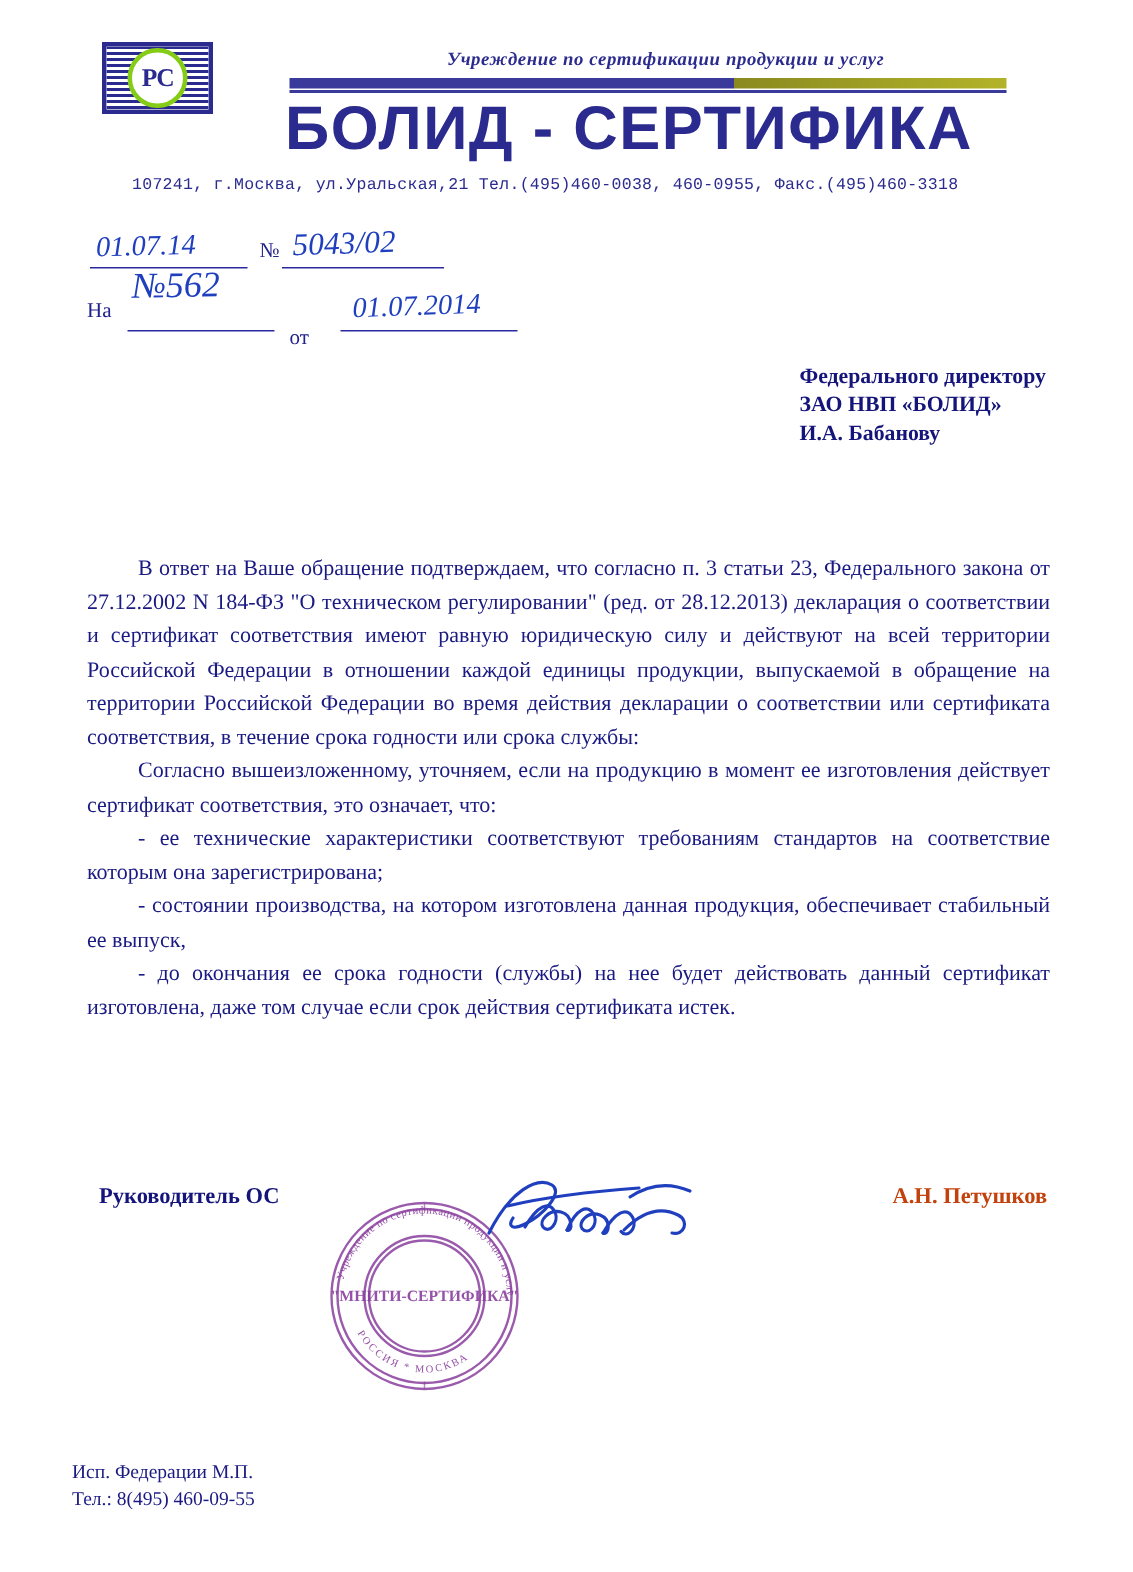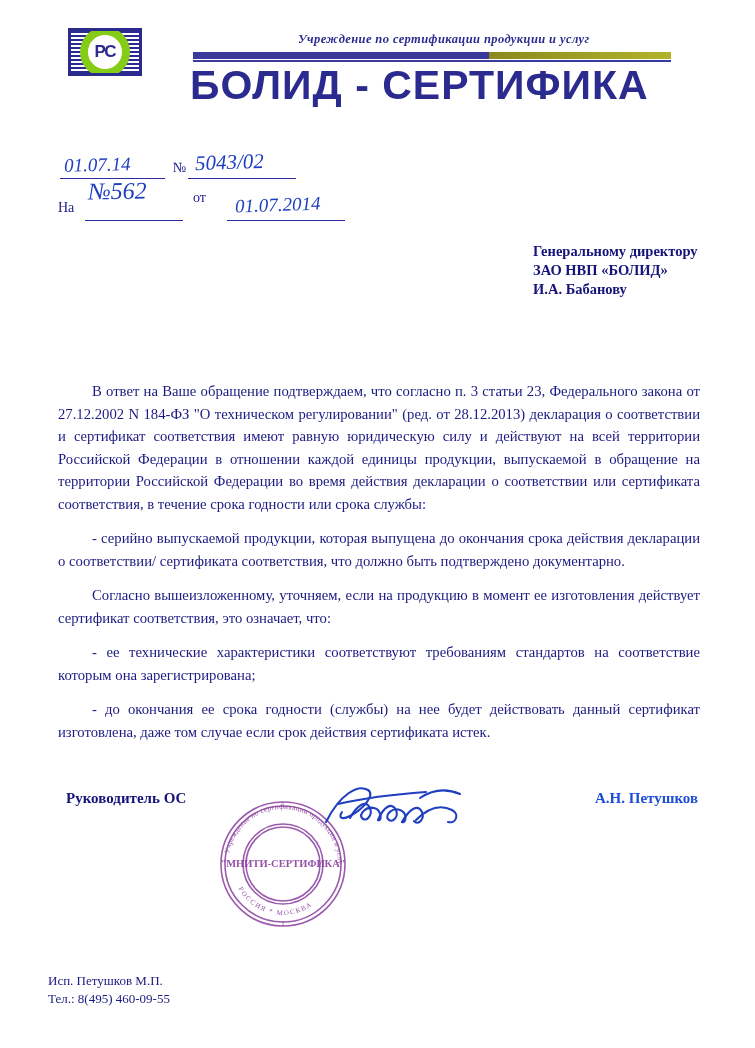--- a/index.html
+++ b/index.html
@@ -53,25 +53,25 @@
   }
   .logo-circle {
     position: absolute;
     left: 50%;
     top: 50%;
     transform: translate(-50%, -50%);
     width: 34px;
     height: 34px;
     border-radius: 50%;
     background: #ffffff;
-    border: 8px solid #84cc16;
+    border: 3px solid #84cc16;
     display: flex;
     align-items: center;
     justify-content: center;
-    font-family: Liberation Sans, sans-serif;
+    font-family: Liberation Serif, serif;
     font-size: 17px;
     font-weight: bold;
     color: #2b2b8f;
     letter-spacing: -1px;
   }
   .header-org {
     position: absolute;
     left: 298px;
     top: 32px;
     font-family: "Liberation Serif", serif;
@@ -148,21 +148,21 @@
     background: #2a2aa0;
   }
   .hw-date1 { left: 9px; top: 4px; transform: rotate(-1.5deg); }
   .hw-num-label { left: 118px; top: 10px; }
   .hw-num1 { left: 140px; top: 0px; transform: rotate(-2deg); font-size: 21px;}
   .ul1 { left: 5px; top: 28px; width: 105px; }
   .ul2 { left: 133px; top: 28px; width: 108px; }
 
   .hw-na { left: 3px; top: 50px; }
   .hw-num2 { left: 33px; top: 28px; transform: rotate(-1deg); font-size: 24px; }
-  .hw-ot { left: 138px; top: 40px; }
+  .hw-ot { left: 138px; top: 68px; }
   .hw-date2 { left: 180px; top: 44px; transform: rotate(-2deg); }
   .ul3 { left: 30px; top: 70px; width: 98px; }
   .ul4 { left: 172px; top: 70px; width: 118px; }
 
   
   .addressee {
     position: absolute;
     left: 533px;
     top: 242px;
     width: 220px;
@@ -179,21 +179,21 @@
     left: 58px;
     top: 368px;
     width: 642px;
     font-family: "Liberation Serif", serif;
     font-size: 14.7px;
     line-height: 22.5px;
     color: #1a1a82;
     text-align: justify;
   }
   .body-text p {
-    margin: 12px 0 0 0;
+    margin: 0 0 0 0;
     text-indent: 34px;
   }
   .body-text p.dash {
     text-indent: 34px;
   }
 
   
   .sig-row {
     position: absolute;
     left: 0;
@@ -210,21 +210,21 @@
     font-weight: bold;
     color: #14147a;
   }
   .sig-right {
     position: absolute;
     left: 595px;
     top: 0;
     font-family: "Liberation Serif", serif;
     font-size: 15px;
     font-weight: bold;
-    color: #1d4ed8;
+    color: #c2410c;
   }
 
   
   .stamp {
     position: absolute;
     left: 212px;
     top: 793px;
     width: 142px;
     height: 142px;
   }
@@ -260,48 +260,49 @@
 
     <div class="logo">
       <div class="logo-stripes"></div>
       <div class="logo-circle">РС</div>
     </div>
 
     <div class="header-org">Учреждение по сертификации продукции и услуг</div>
     <div class="header-rule"></div>
     <div class="header-rule2"></div>
     <div class="header-title">БОЛИД - СЕРТИФИКА</div>
+    <div class="header-address">107241, г.Москва, ул.Уральская,21   Тел.(495)460-0038, 460-0955, Факс.(495)460-3318</div>
   </div>
 
   <div class="hw-block">
     <div class="hw-line hw-date1">01.07.14</div>
     <div class="hw-label hw-num-label">№</div>
     <div class="hw-line hw-num1">5043/02</div>
     <div class="hw-underline ul1"></div>
     <div class="hw-underline ul2"></div>
 
     <div class="hw-label hw-na">На</div>
     <div class="hw-line hw-num2">№562</div>
     <div class="hw-label hw-ot">от</div>
     <div class="hw-line hw-date2">01.07.2014</div>
     <div class="hw-underline ul3"></div>
     <div class="hw-underline ul4"></div>
   </div>
 
   <div class="addressee">
-    <div>Генеральному директору</div>
+    <div>Федерального директору</div>
     <div>ЗАО НВП «БОЛИД»</div>
     <div>И.А. Бабанову</div>
   </div>
 
   <div class="body-text">
     <p>В ответ на Ваше обращение подтверждаем, что согласно п. 3 статьи 23, Федерального закона от 27.12.2002 N 184-ФЗ "О техническом регулировании" (ред. от 28.12.2013) декларация о соответствии и сертификат соответствия имеют равную юридическую силу и действуют на всей территории Российской Федерации в отношении каждой единицы продукции, выпускаемой в обращение на территории Российской Федерации во время действия декларации о соответствии или сертификата соответствия, в течение срока годности или срока службы:</p>
-    <p class="dash">- серийно выпускаемой продукции, которая выпущена до окончания срока действия декларации о соответствии/ сертификата соответствия, что должно быть подтверждено документарно.</p>
     <p>Согласно вышеизложенному, уточняем, если на продукцию в момент ее изготовления действует сертификат соответствия, это означает, что:</p>
     <p class="dash">- ее технические характеристики соответствуют требованиям стандартов на соответствие которым она зарегистрирована;</p>
+    <p class="dash">- состоянии производства, на котором изготовлена данная продукция, обеспечивает стабильный ее выпуск,</p>
     <p class="dash">- до окончания ее срока годности (службы) на нее будет действовать данный сертификат изготовлена, даже  том случае если срок действия сертификата истек.</p>
   </div>
 
   <div class="sig-row">
     <div class="sig-left">Руководитель ОС</div>
     <div class="sig-right">А.Н. Петушков</div>
   </div>
 
   <div class="stamp">
     <svg width="142" height="142" viewBox="0 0 142 142" xmlns="http://www.w3.org/2000/svg">
@@ -340,17 +341,17 @@
         <path d="M30,40 C38,26 46,22 50,30 C53,37 46,45 42,40 C39,36 46,28 54,30 C62,32 62,44 58,42"></path>
         <path d="M58,42 C64,28 72,24 76,32 C79,39 72,46 68,41 C65,37 72,29 80,32 C88,35 86,46 82,44"></path>
         <path d="M82,44 C90,30 98,26 102,34 C105,41 98,48 94,43"></path>
         <path d="M96,42 C108,30 120,26 132,32 C140,36 136,46 128,44"></path>
         <path d="M100,20 C112,12 126,10 140,16"></path>
       </g>
     </svg>
   </div>
 
   <div class="footer">
-    <div>Исп. Петушков М.П.</div>
+    <div>Исп. Федерации М.П.</div>
     <div>Тел.: 8(495) 460-09-55</div>
   </div>
 
 </div>
 
 </body></html>

